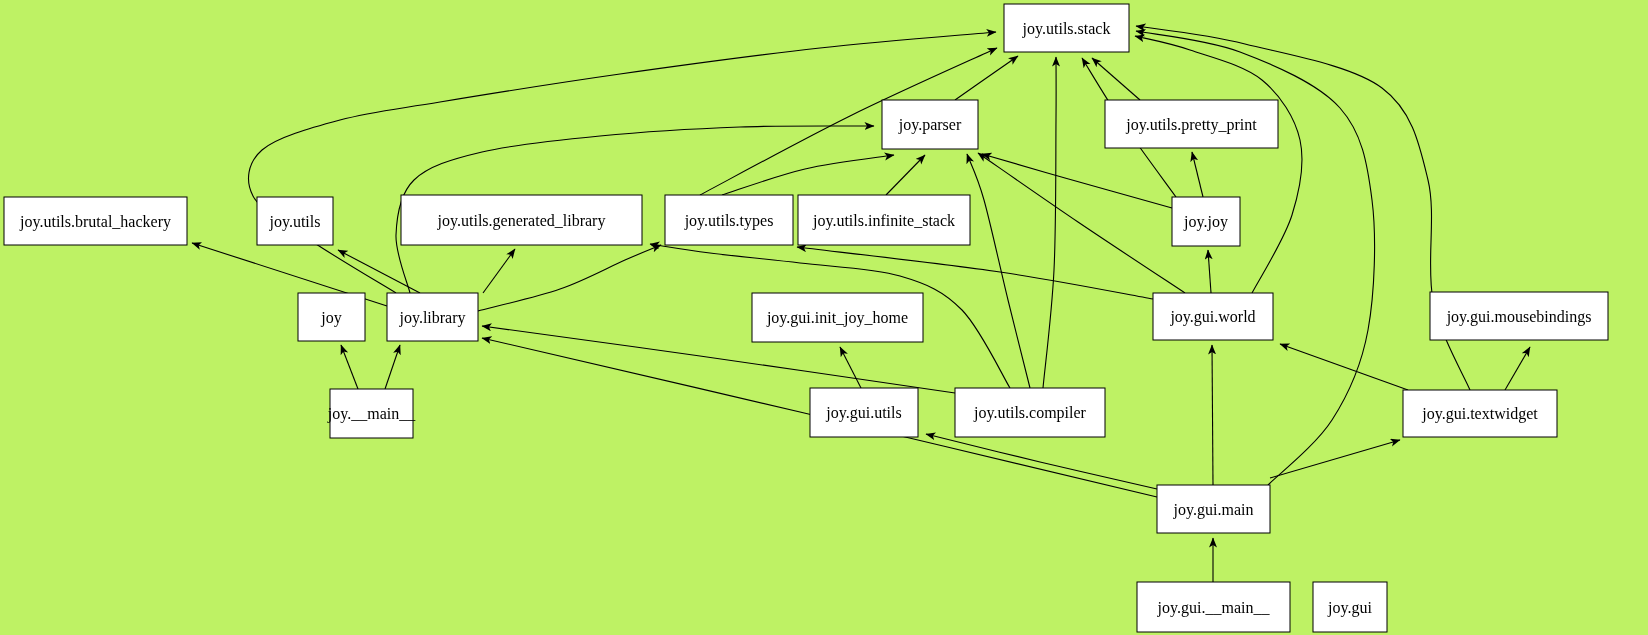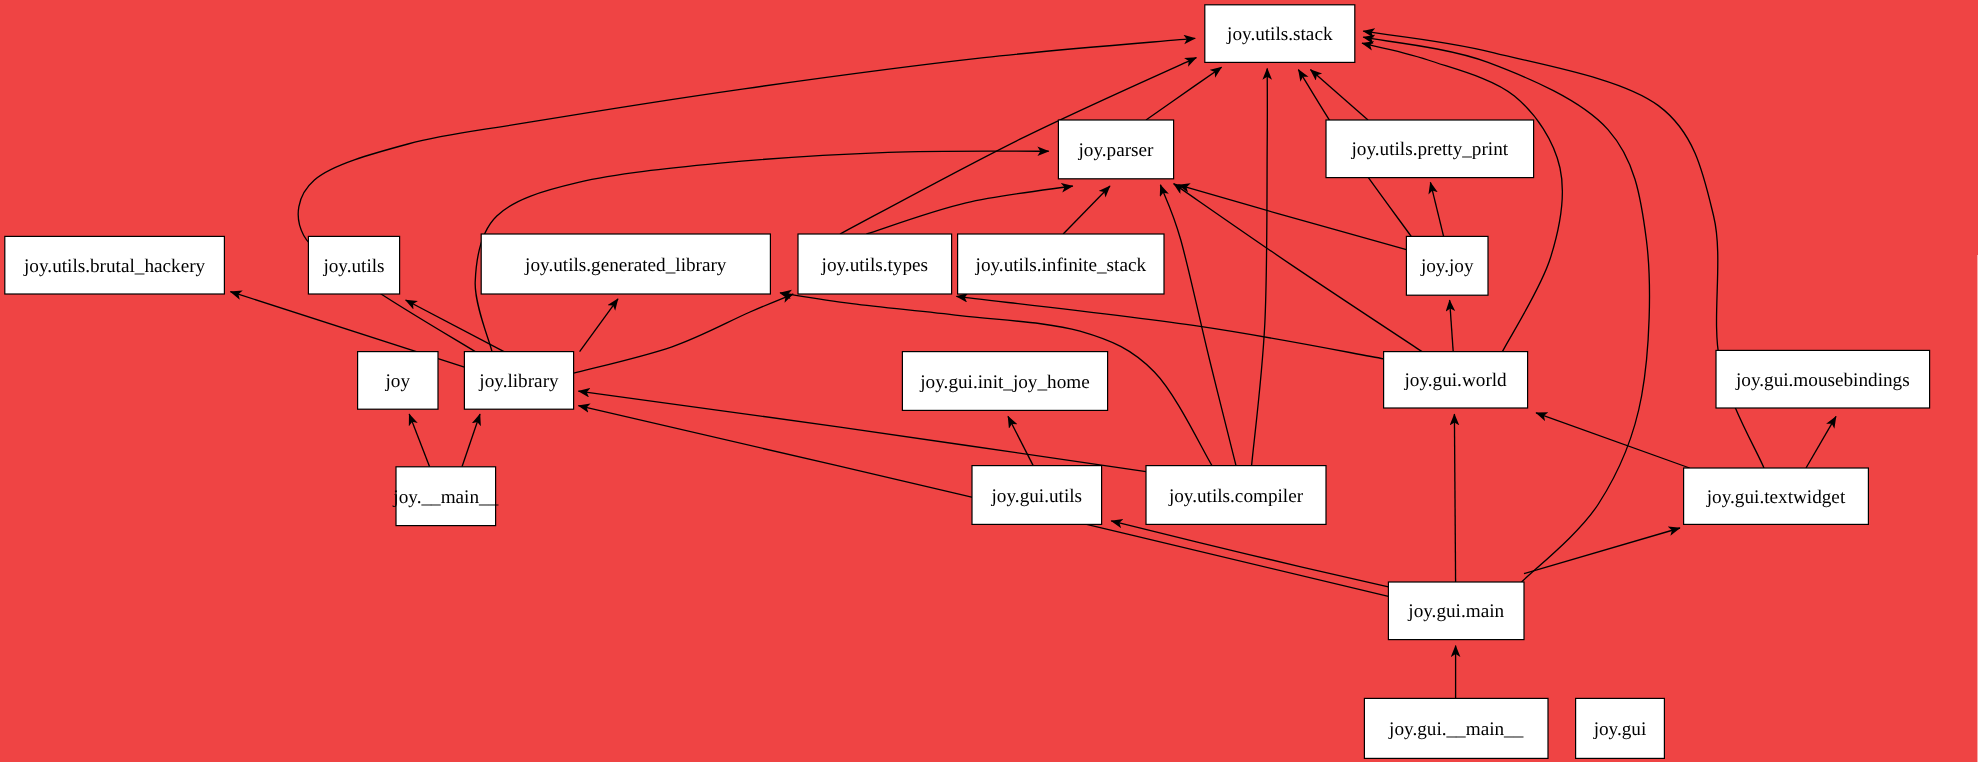--- a/index.html
+++ b/index.html
@@ -1,16 +1,16 @@
 <!DOCTYPE html>
 <html><head>
 <meta charset="utf-8">
 <style>
   html,body{margin:0;padding:0;background:#ffffff;}
-  .canvas-wrap{position:relative;width:1648px;height:635px;background:#ef4444;overflow:hidden;}
+  .canvas-wrap{position:relative;width:1648px;height:635px;background:#bef264;overflow:hidden;}
   svg{display:block;}
   .node-box{fill:#ffffff;stroke:#000000;stroke-width:1;}
   .node-label{font-family:"Liberation Serif","DejaVu Serif",serif;font-size:16px;fill:#000000;text-anchor:middle;}
   .edge-path{fill:none;stroke:#000000;stroke-width:1.1;}
 </style>
 </head>
 <body>
 
 <div class="canvas-wrap">
   <svg width="1648" height="635" viewBox="0 0 1648 635" xmlns="http://www.w3.org/2000/svg">

